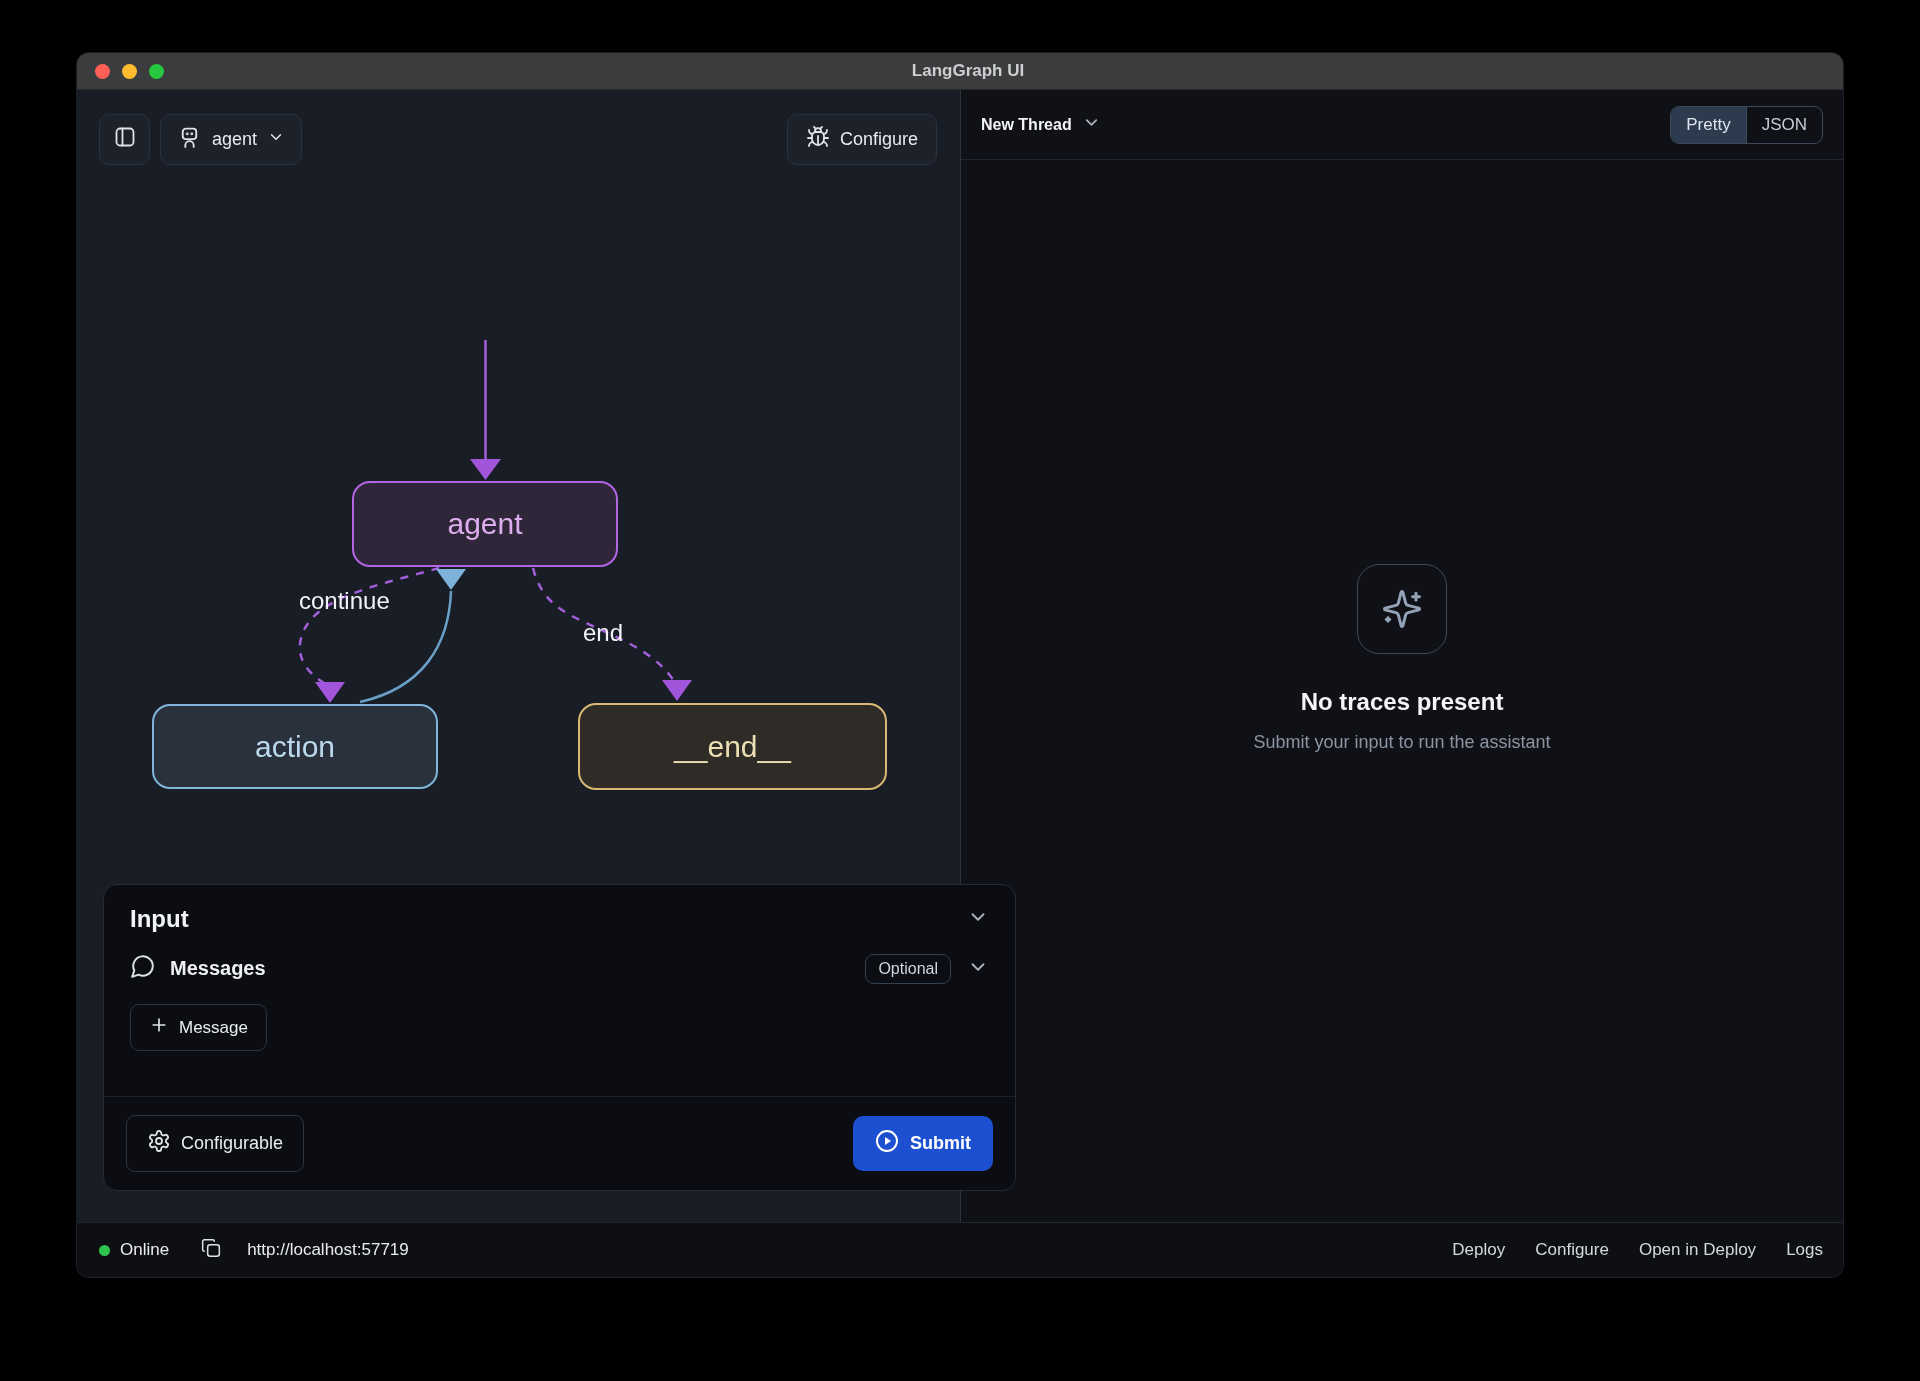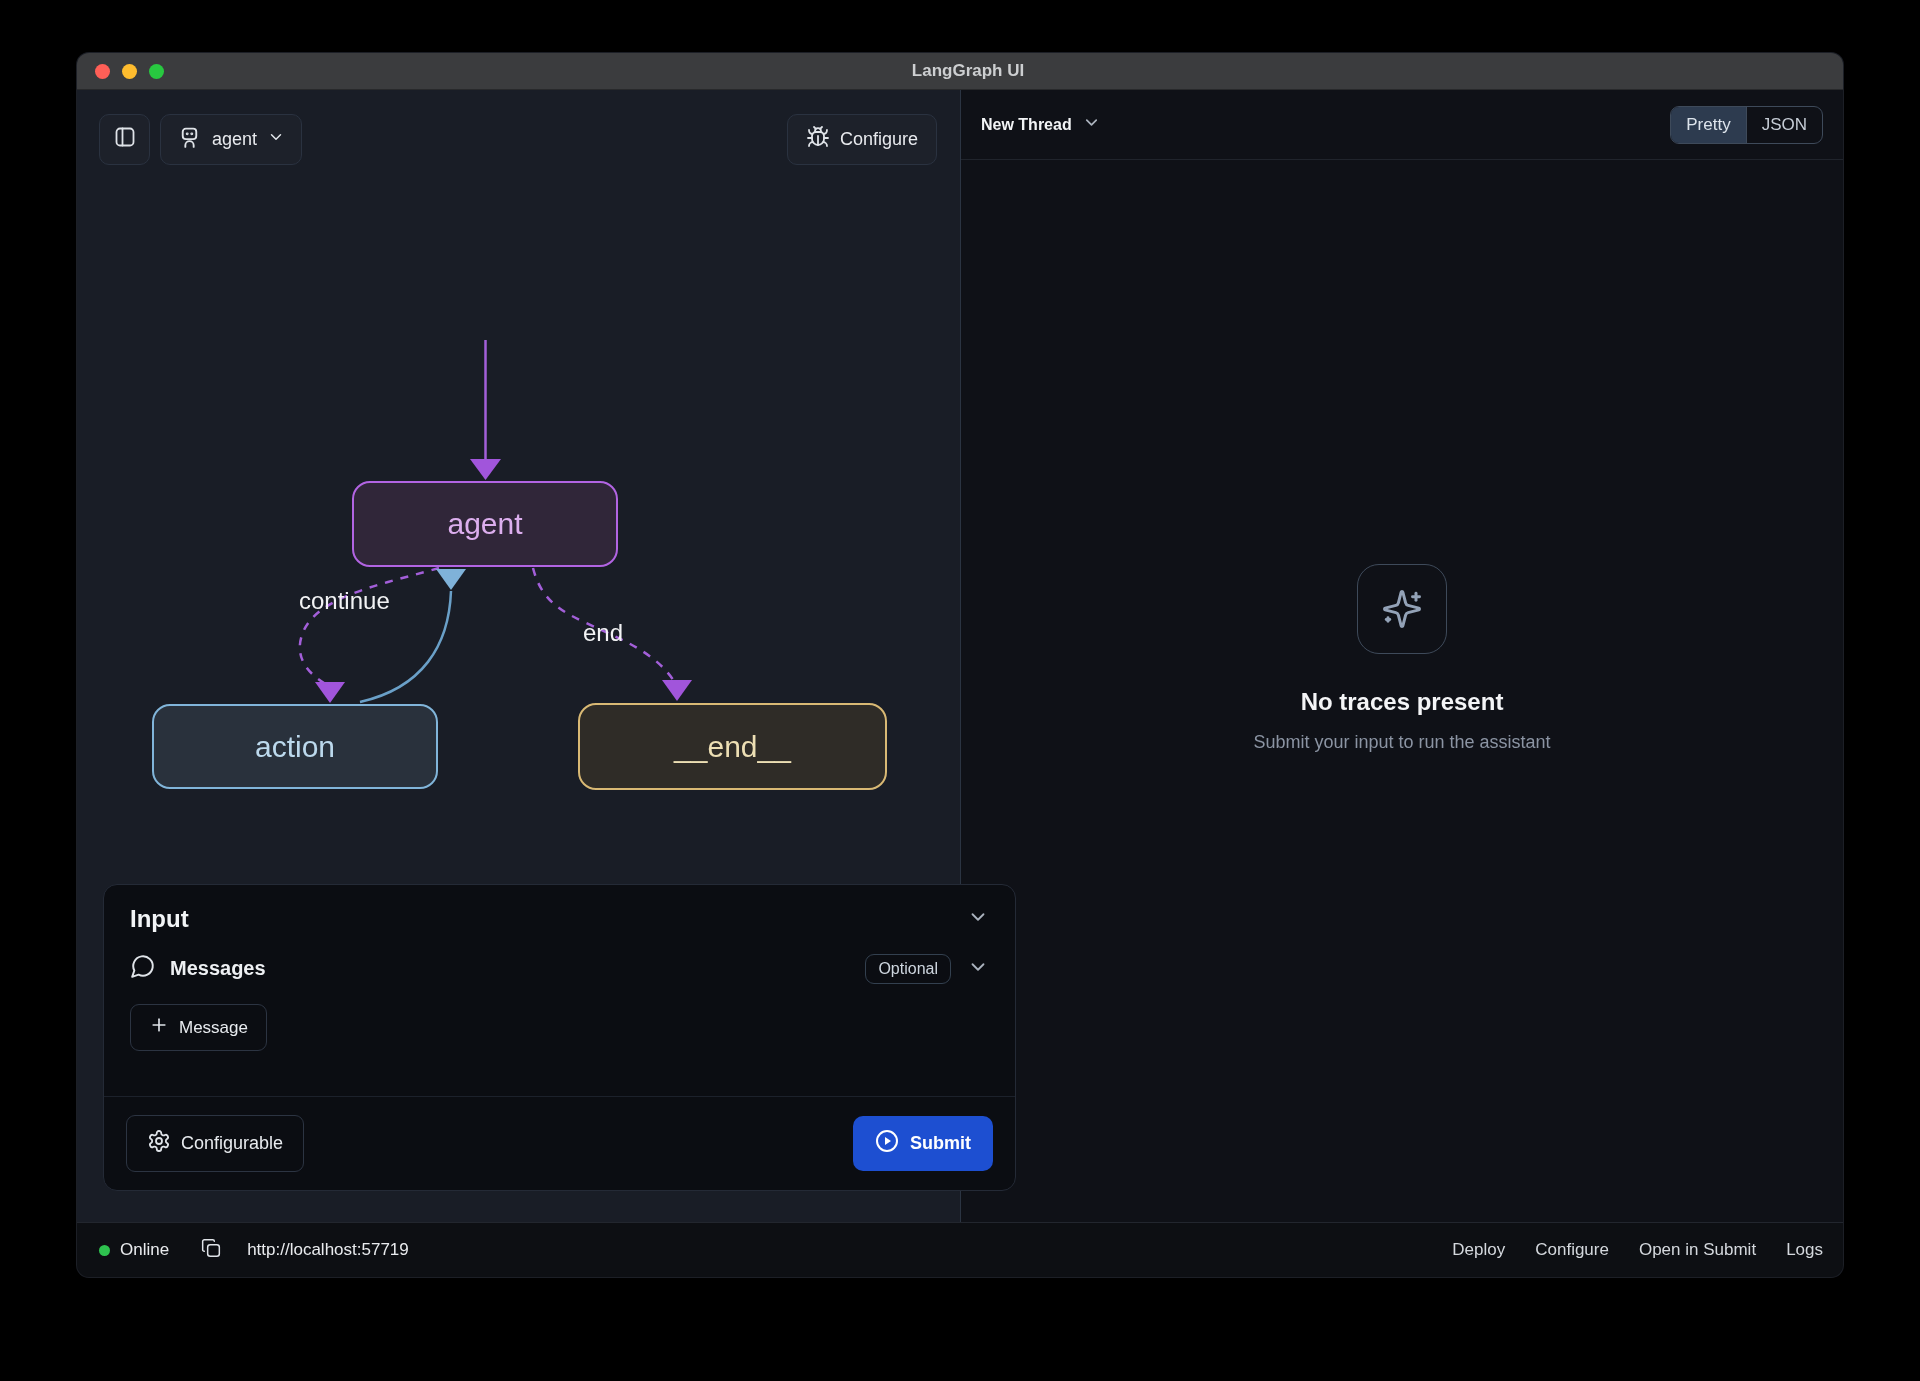--- a/index.html
+++ b/index.html
@@ -264,17 +264,17 @@
             <rect x="8" y="8" width="14" height="14" rx="3"></rect>
             <path d="M4 16c-1.1 0-2-.9-2-2V4c0-1.1.9-2 2-2h10c1.1 0 2 .9 2 2"></path>
           </svg>
         </span>
         <span>http://localhost:57719</span>
       </span>
     </div>
     <div class="sb-right">
       <span class="sb-link">Deploy</span>
       <span class="sb-link">Configure</span>
-      <span class="sb-link">Open in Submit</span>
+      <span class="sb-link">Open in Deploy</span>
       <span class="sb-link">Logs</span>
     </div>
   </div>
 </div>
 
 </body></html>

